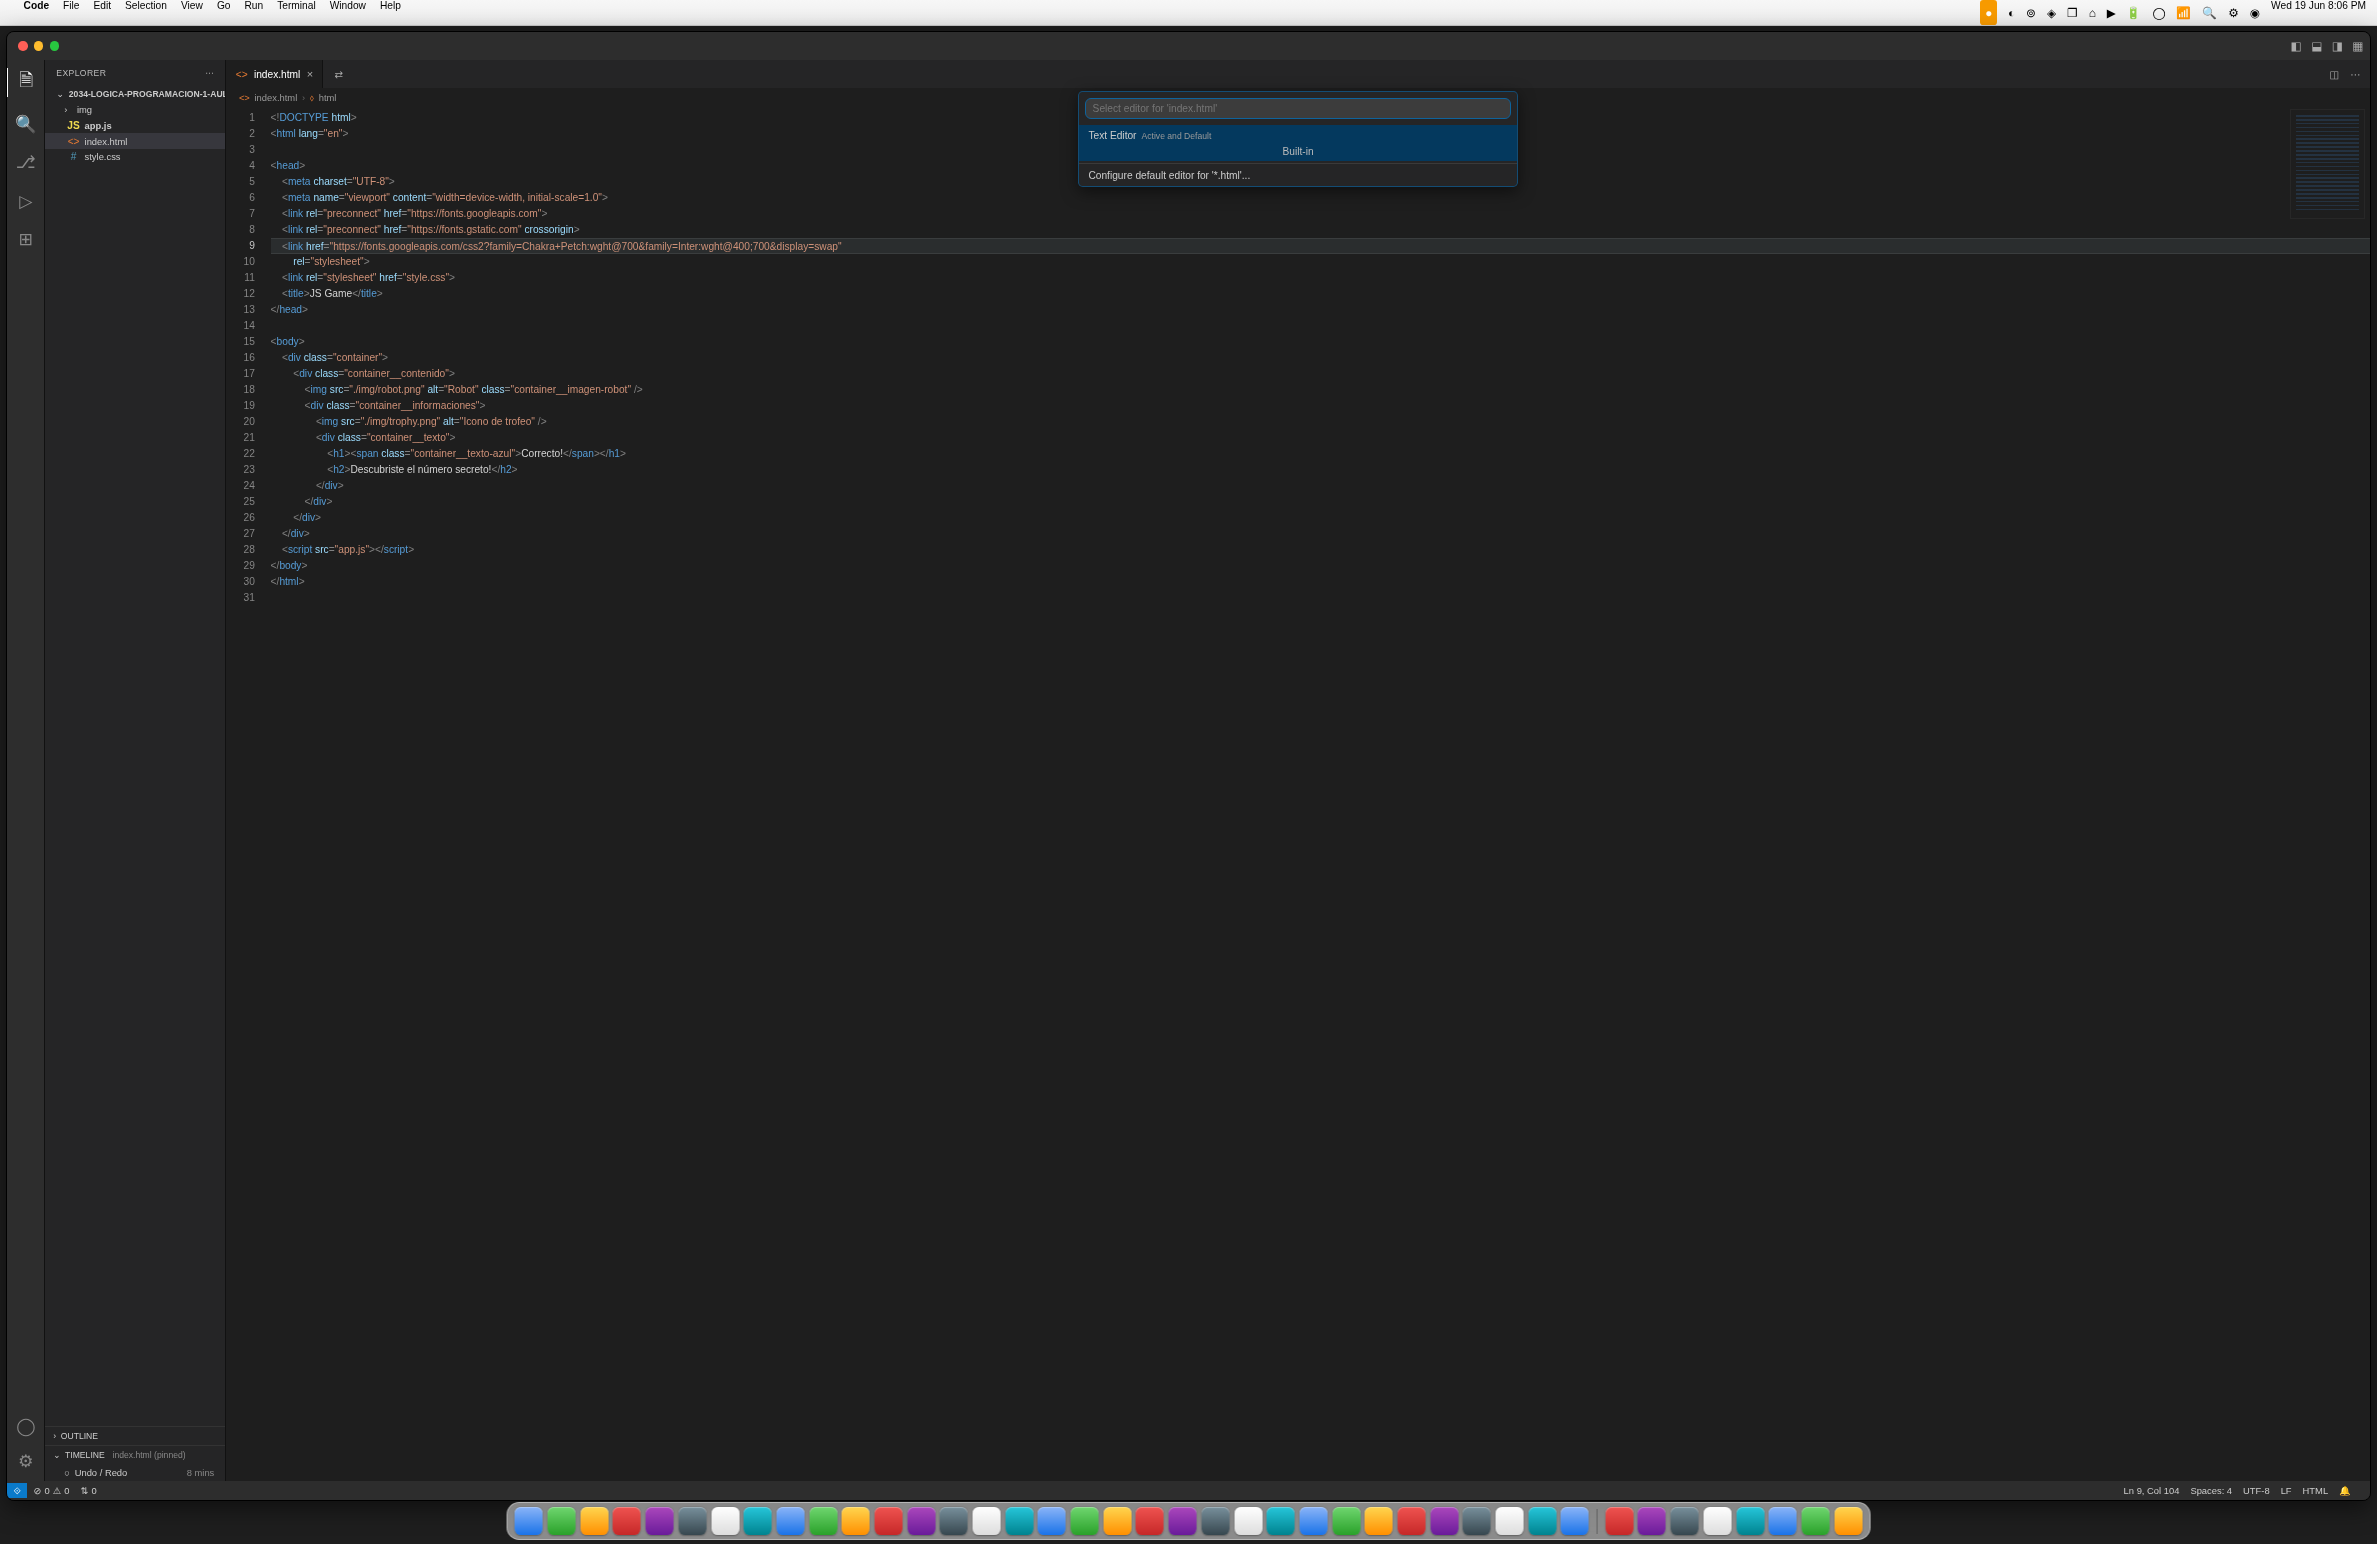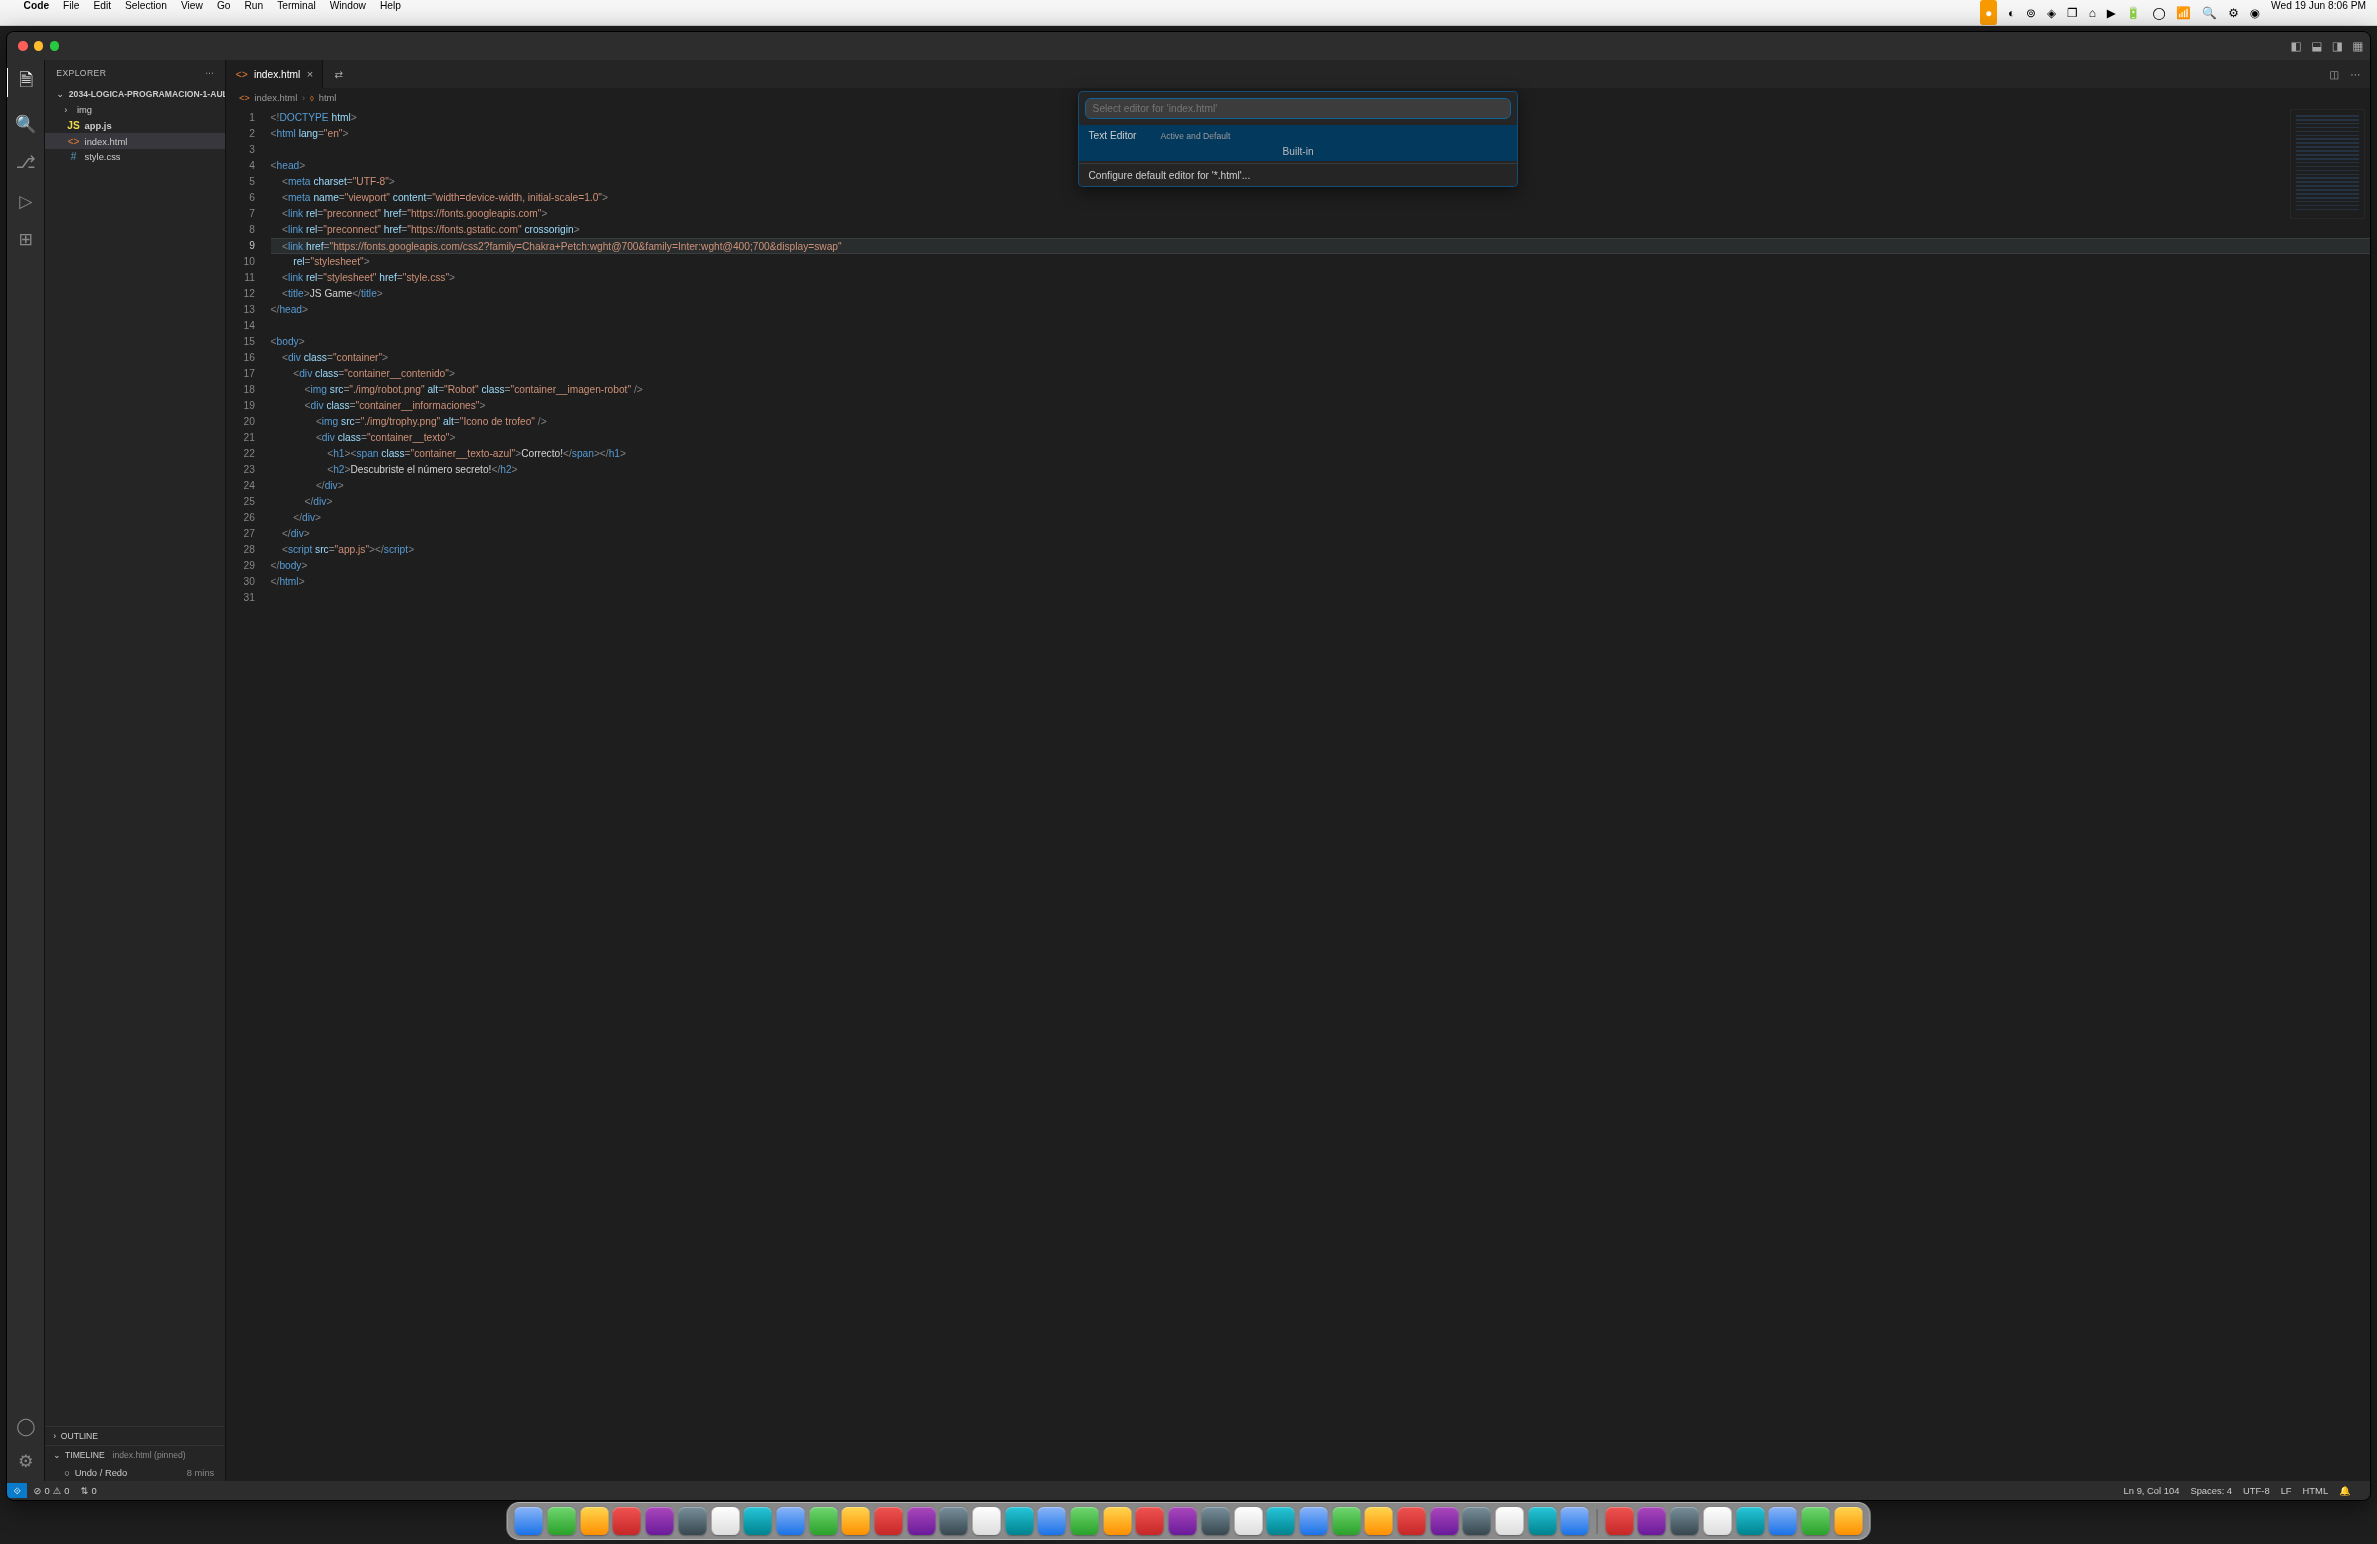--- a/index.html
+++ b/index.html
@@ -70,21 +70,21 @@
 .dt{color:#569cd6;}
 .tx{color:#d4d4d4;}
 
 
 .minimap { position:absolute; right:4.7px; top:49px; width:75px; height:110px; background:linear-gradient(#1e1e1e,#1e1e1e); opacity:.8; border:0.8px solid #2a2a2a; }
 .minimap::before { content:""; position:absolute; inset:4.7px; background:repeating-linear-gradient(#2d4f75 0 1.6px, transparent 1.6px 3.9px); opacity:.5; }
 
 
 .quickpick { position:absolute; top:31px; left:50%; transform:translateX(-50%); width:440px; background:#252526; border:0.8px solid #007acc78; border-radius:4.7px; box-shadow:0 4.7px 15.7px rgba(0,0,0,.5); z-index:50; }
 .quickpick input { width:calc(100% - 12.6px); margin:6.3px; background:#3c3c3c; border:0.8px solid #0e639c; color:#ccc; padding:3.9px 6.3px; font-size:10.2px; border-radius:6px; outline:none; }
-.qp-row { padding:4.7px 9.4px; font-size:10.2px; display:flex; align-items:baseline; gap:24px; }
+.qp-row { padding:4.7px 9.4px; font-size:10.2px; display:flex; align-items:baseline; gap:5px; }
 .qp-row.sel { background:#04395e; }
 .qp-row .sub { color:#9a9a9a; font-size:8.6px; }
 .qp-row.secondary { color:#bbb; }
 .qp-divider { height:0.8px; background:#3a3a3a; margin:1.6px 0; }
 
 
 .statusbar { height:19px; background:#2d2d2d; display:flex; align-items:center; font-size:9.4px; color:#ccc; padding:0 7.9px; }
 .statusbar .remote { background:#0a7aca; color:#fff; padding:1.6px 6.3px; margin:-1.6px 6.3px -1.6px -7.9px; }
 .statusbar .seg { margin-right:11px; display:flex; align-items:center; gap:3.1px; }
 .statusbar .spacer { flex:1; }

